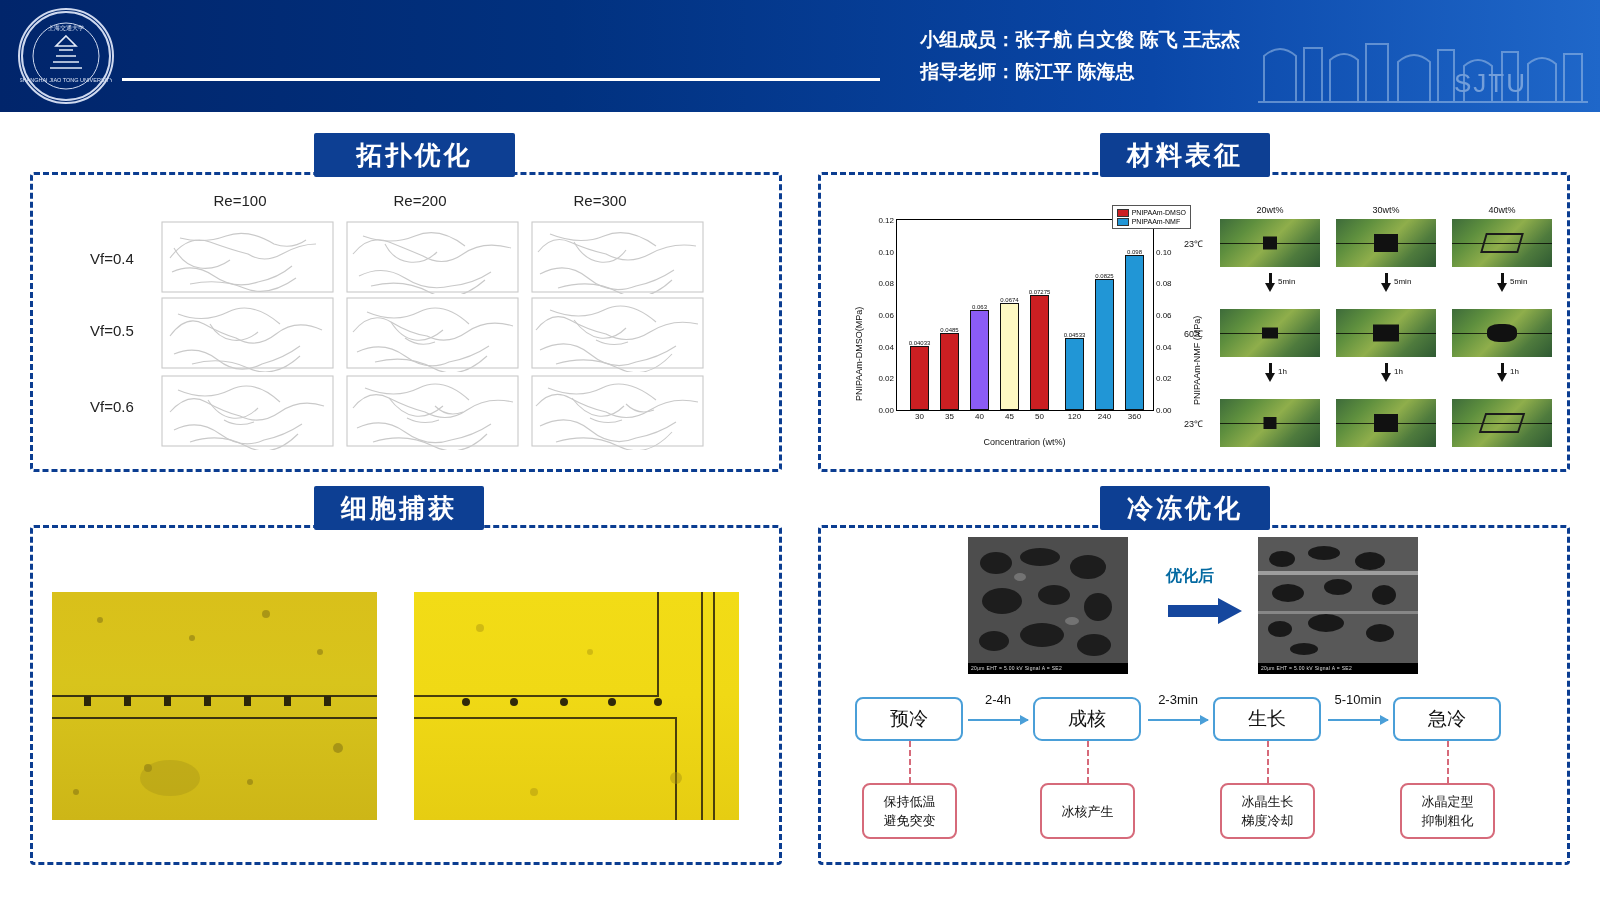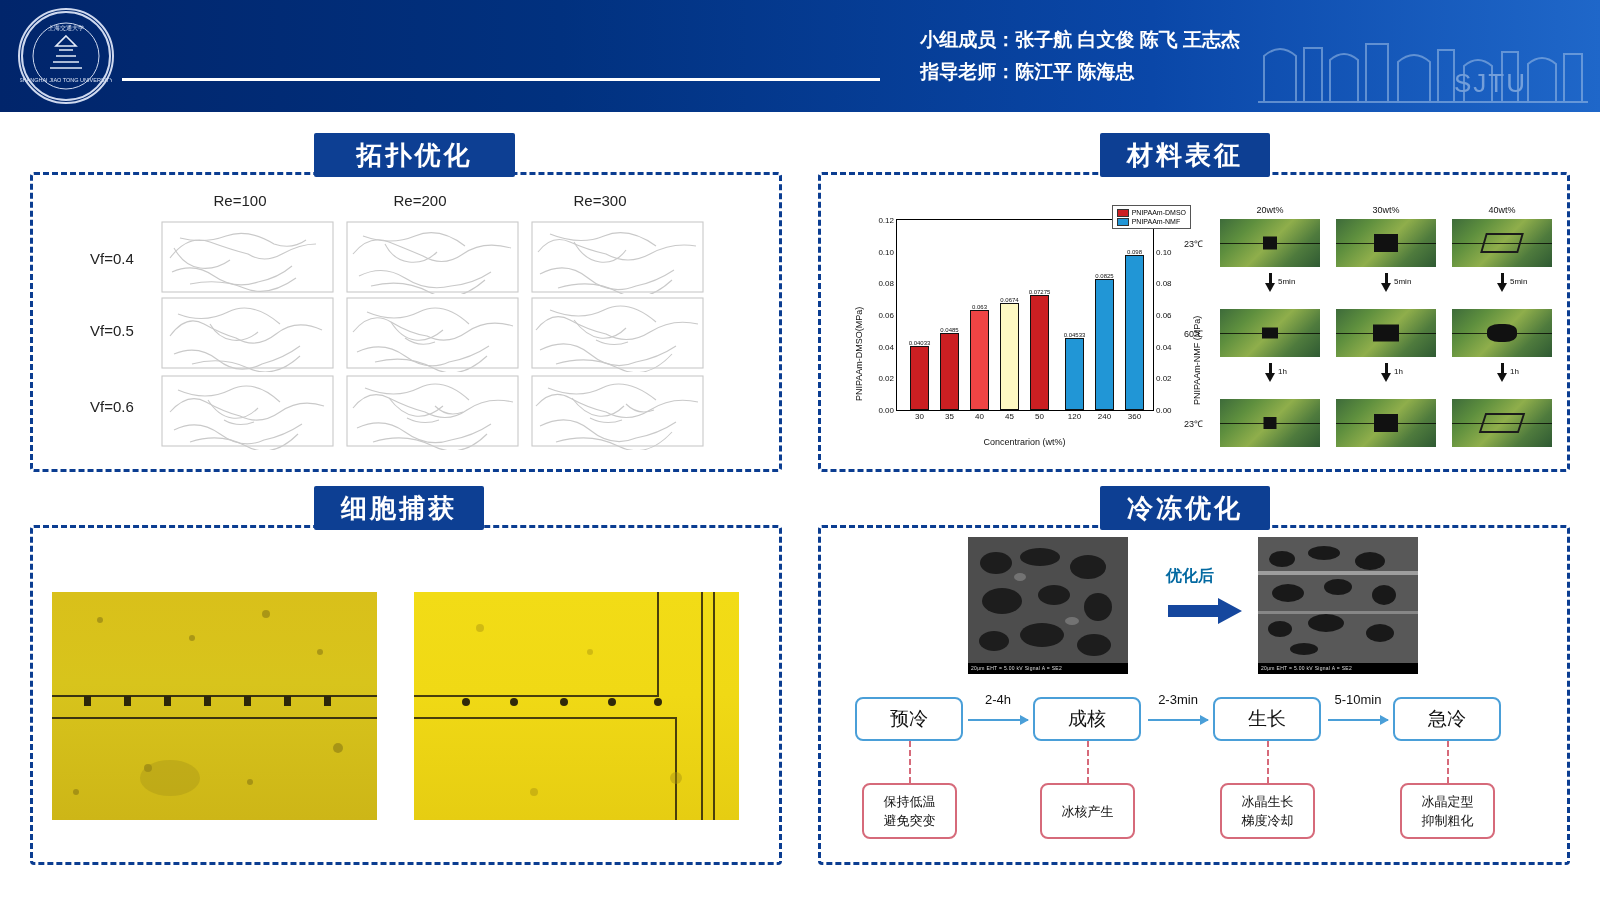--- a/index.html
+++ b/index.html
@@ -552,21 +552,21 @@
     <span class="ytick-r" style="top:0%">0.12</span>
 
     <div class="bar" style="left:13px;  height:33.6%; background:#cc1f22;">
       <span class="bar-value">0.04033</span>
       <span class="xtick">30</span>
     </div>
     <div class="bar" style="left:43px;  height:40.4%; background:#cc1f22;">
       <span class="bar-value">0.0485</span>
       <span class="xtick">35</span>
     </div>
-    <div class="bar" style="left:73px;  height:52.5%; background:#ef4444;">
+    <div class="bar" style="left:73px;  height:52.5%; background:#8b5cf6;">
       <span class="bar-value">0.063</span>
       <span class="xtick">40</span>
     </div>
     <div class="bar" style="left:103px; height:56.2%; background:#fef9c3;">
       <span class="bar-value">0.0674</span>
       <span class="xtick">45</span>
     </div>
     <div class="bar" style="left:133px; height:60.6%; background:#cc1f22;">
       <span class="bar-value">0.07275</span>
       <span class="xtick">50</span>
@@ -767,21 +767,21 @@
       <ellipse cx="122" cy="96" rx="14" ry="9"></ellipse>
         <ellipse cx="46" cy="112" rx="14" ry="6"></ellipse>
     </g>
     <rect x="0" y="34" width="160" height="4" fill="#d8d8d8" opacity=".55"></rect>
     <rect x="0" y="74" width="160" height="3" fill="#cfcfcf" opacity=".4"></rect>
   </svg>
   <div class="sem-bar">20μm      EHT = 5.00 kV      Signal A = SE2</div>
 </div>
 
 <div class="flow-box" style="left:855px;  top:697px; width:108px;">预冷</div>
-<div class="flow-box" style="left:1033px; top:697px; width:108px;">成核</div>
+<div class="flow-box" style="left:1033px; top:697px; width:108px;border-radius:9px;">成核</div>
 <div class="flow-box" style="left:1213px; top:697px; width:108px;">生长</div>
 <div class="flow-box" style="left:1393px; top:697px; width:108px;">急冷</div>
 
 <div class="flow-arrow" style="left:968px;  top:719px; width:60px;"></div>
 <div class="flow-arrow" style="left:1148px; top:719px; width:60px;"></div>
 <div class="flow-arrow" style="left:1328px; top:719px; width:60px;"></div>
 
 <div class="flow-arrow-label" style="left:968px;  top:692px; width:60px;">2-4h</div>
 <div class="flow-arrow-label" style="left:1143px; top:692px; width:70px;">2-3min</div>
 <div class="flow-arrow-label" style="left:1320px; top:692px; width:76px;">5-10min</div>

